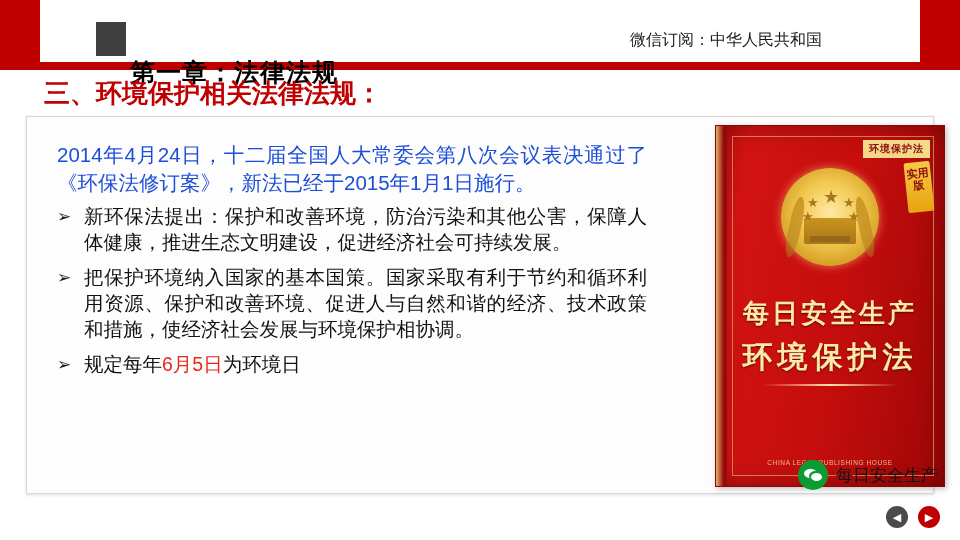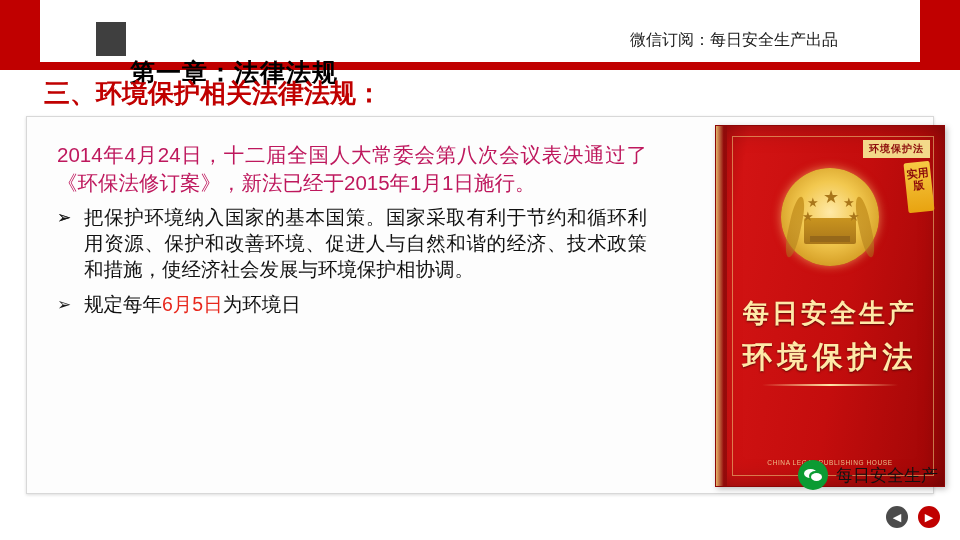--- a/index.html
+++ b/index.html
@@ -74,21 +74,21 @@
     box-shadow: 0 1px 3px rgba(0,0,0,0.14);
   }
   .text-col {
     position: absolute;
     left: 30px; top: 24px;
     width: 590px;
   }
   .lead-para {
     font-size: 20.5px;
     line-height: 1.35;
-    color: #be185d;
+    color: #1d4ed8;
     margin: 0 0 8px 0;
     text-align: justify;
   }
   .bullet-list {
     list-style: none;
     margin: 0;
     padding: 0;
   }
   .bullet-item {
     position: relative;
@@ -299,34 +299,35 @@
   .nav-btn.next { background: #c00000; }
 </style>
 </head>
 <body>
 
 <div class="top-band">
   <div class="top-band-inner">
     <div class="white-plate"></div>
     <div class="dark-tab"></div>
     <div class="chapter-title">第一章：法律法规</div>
-    <div class="wechat-note">微信订阅：每日安全生产出品</div>
+    <div class="wechat-note">微信订阅：中华人民共和国</div>
   </div>
 </div>
 
 <div class="section-heading">三、环境保护相关法律法规：</div>
 
 <div class="content-card">
 
   <div class="text-col">
     <p class="lead-para">2014年4月24日，十二届全国人大常委会第八次会议表决通过了《环保法修订案》，新法已经于2015年1月1日施行。</p>
 
     <ul class="bullet-list">
       <li class="bullet-item">
         <span class="bullet-marker">➢</span>
+        <span>新环保法提出：保护和改善环境，防治污染和其他公害，保障人体健康，推进生态文明建设，促进经济社会可持续发展。</span>
       </li>
       <li class="bullet-item">
         <span class="bullet-marker">➢</span>
         <span>把保护环境纳入国家的基本国策。国家采取有利于节约和循环利用资源、保护和改善环境、促进人与自然和谐的经济、技术政策和措施，使经济社会发展与环境保护相协调。</span>
       </li>
       <li class="bullet-item">
         <span class="bullet-marker">➢</span>
         <span>规定每年</span><span class="hl-red">6月5日</span><span>为环境日</span>
       </li>
     </ul>

